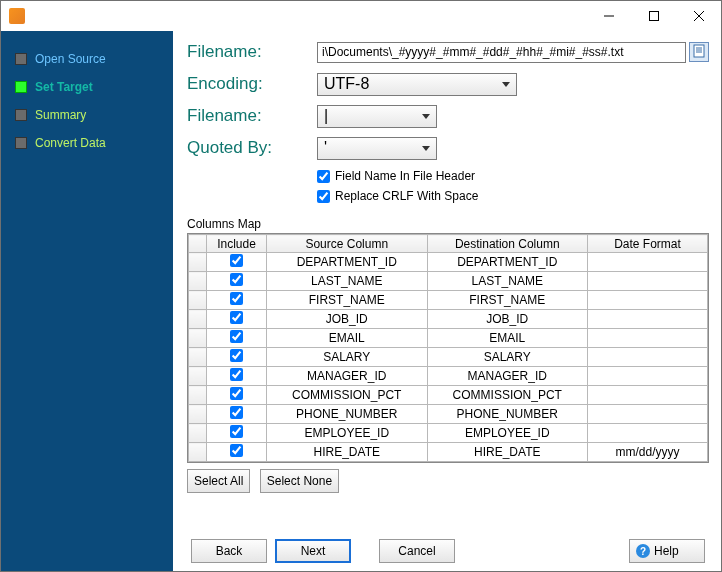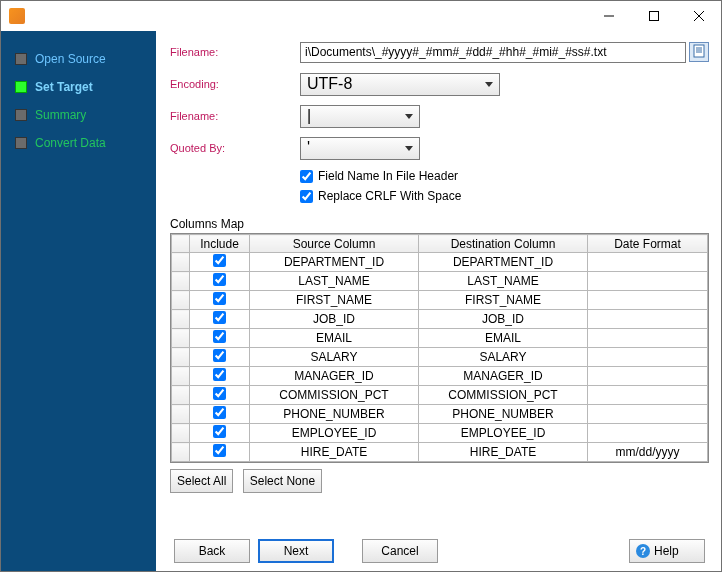--- a/index.html
+++ b/index.html
@@ -4,31 +4,31 @@
 <style>
 * { box-sizing: border-box; margin: 0; padding: 0; }
 body { font-family: "Segoe UI", Tahoma, sans-serif; font-size: 12px; background: #fff; }
 .window { width: 722px; height: 572px; border: 1px solid #707070; display: flex; flex-direction: column; background: #fff; }
 .titlebar { height: 30px; display: flex; align-items: center; background: #fff; }
 .titlebar .app-icon { width: 16px; height: 16px; margin-left: 8px; background: linear-gradient(135deg,#f7931e,#e67e22); border-radius: 2px; }
 .titlebar .title { flex: 1; padding-left: 6px; font-size: 12px; }
 .win-btns { display: flex; }
 .win-btn { width: 45px; height: 30px; display: flex; align-items: center; justify-content: center; color: #000; cursor: default; }
 .body { flex: 1; display: flex; min-height: 0; }
-.sidebar { width: 155px; background: #0b4a7a; color: #fff; padding-top: 14px; }
+.sidebar { width: 172px; background: #0b4a7a; color: #fff; padding-top: 14px; }
 .step { display: flex; align-items: center; padding: 7px 0 7px 14px; font-size: 12px; cursor: default; }
 .step .box { width: 12px; height: 12px; margin-right: 8px; background: #6b6b6b; border: 1px solid #333; }
 .step.active .box { background: #2cff2c; border-color: #0a0; }
 .step.active .lbl { font-weight: bold; }
-.step .lbl { color: #22c55e; }
+.step .lbl { color: #bef264; }
 .step.link .lbl { color: #6cc4ff; }
-.step.active .lbl { color: #7dd3fc; }
+.step.active .lbl { color: #14b8a6; }
 .main { flex: 1; padding: 10px 12px 8px 14px; display: flex; flex-direction: column; min-height: 0; }
 .form-row { display: flex; align-items: center; margin-bottom: 10px; height: 22px; }
-.form-row .flabel { width: 130px; font-size: 11px; color: #be185d; }
+.form-row .flabel { width: 130px; font-size: 17px; color: #0f766e; }
 .text-input { flex: 1; height: 21px; border: 1px solid #7a7a7a; padding: 0 4px; font-size: 12px; font-family: inherit; }
 .icon-btn { width: 20px; height: 20px; margin-left: 3px; border: 1px solid #6a8fbf; background: #dce9f7; display: flex; align-items: center; justify-content: center; cursor: default; }
 .sel { height: 23px; border: 1px solid #7a7a7a; background: linear-gradient(#fdfdfd,#e8e8e8); padding: 0 18px 0 6px; font-size: 16px; position: relative; display: flex; align-items: center; }
 .sel::after { content: ""; position: absolute; right: 6px; top: 50%; margin-top: -2px; border-left: 4px solid transparent; border-right: 4px solid transparent; border-top: 5px solid #333; }
 .sel.w1 { width: 200px; }
 .sel.w2 { width: 120px; }
 .chk-row { margin-left: 130px; display: flex; align-items: center; margin-bottom: 6px; font-size: 12px; }
 .chk-row input { margin-right: 5px; }
 .section-label { margin-top: 8px; margin-bottom: 2px; font-size: 12px; }
 .table-wrap { border: 1px solid #888; overflow: hidden; }

